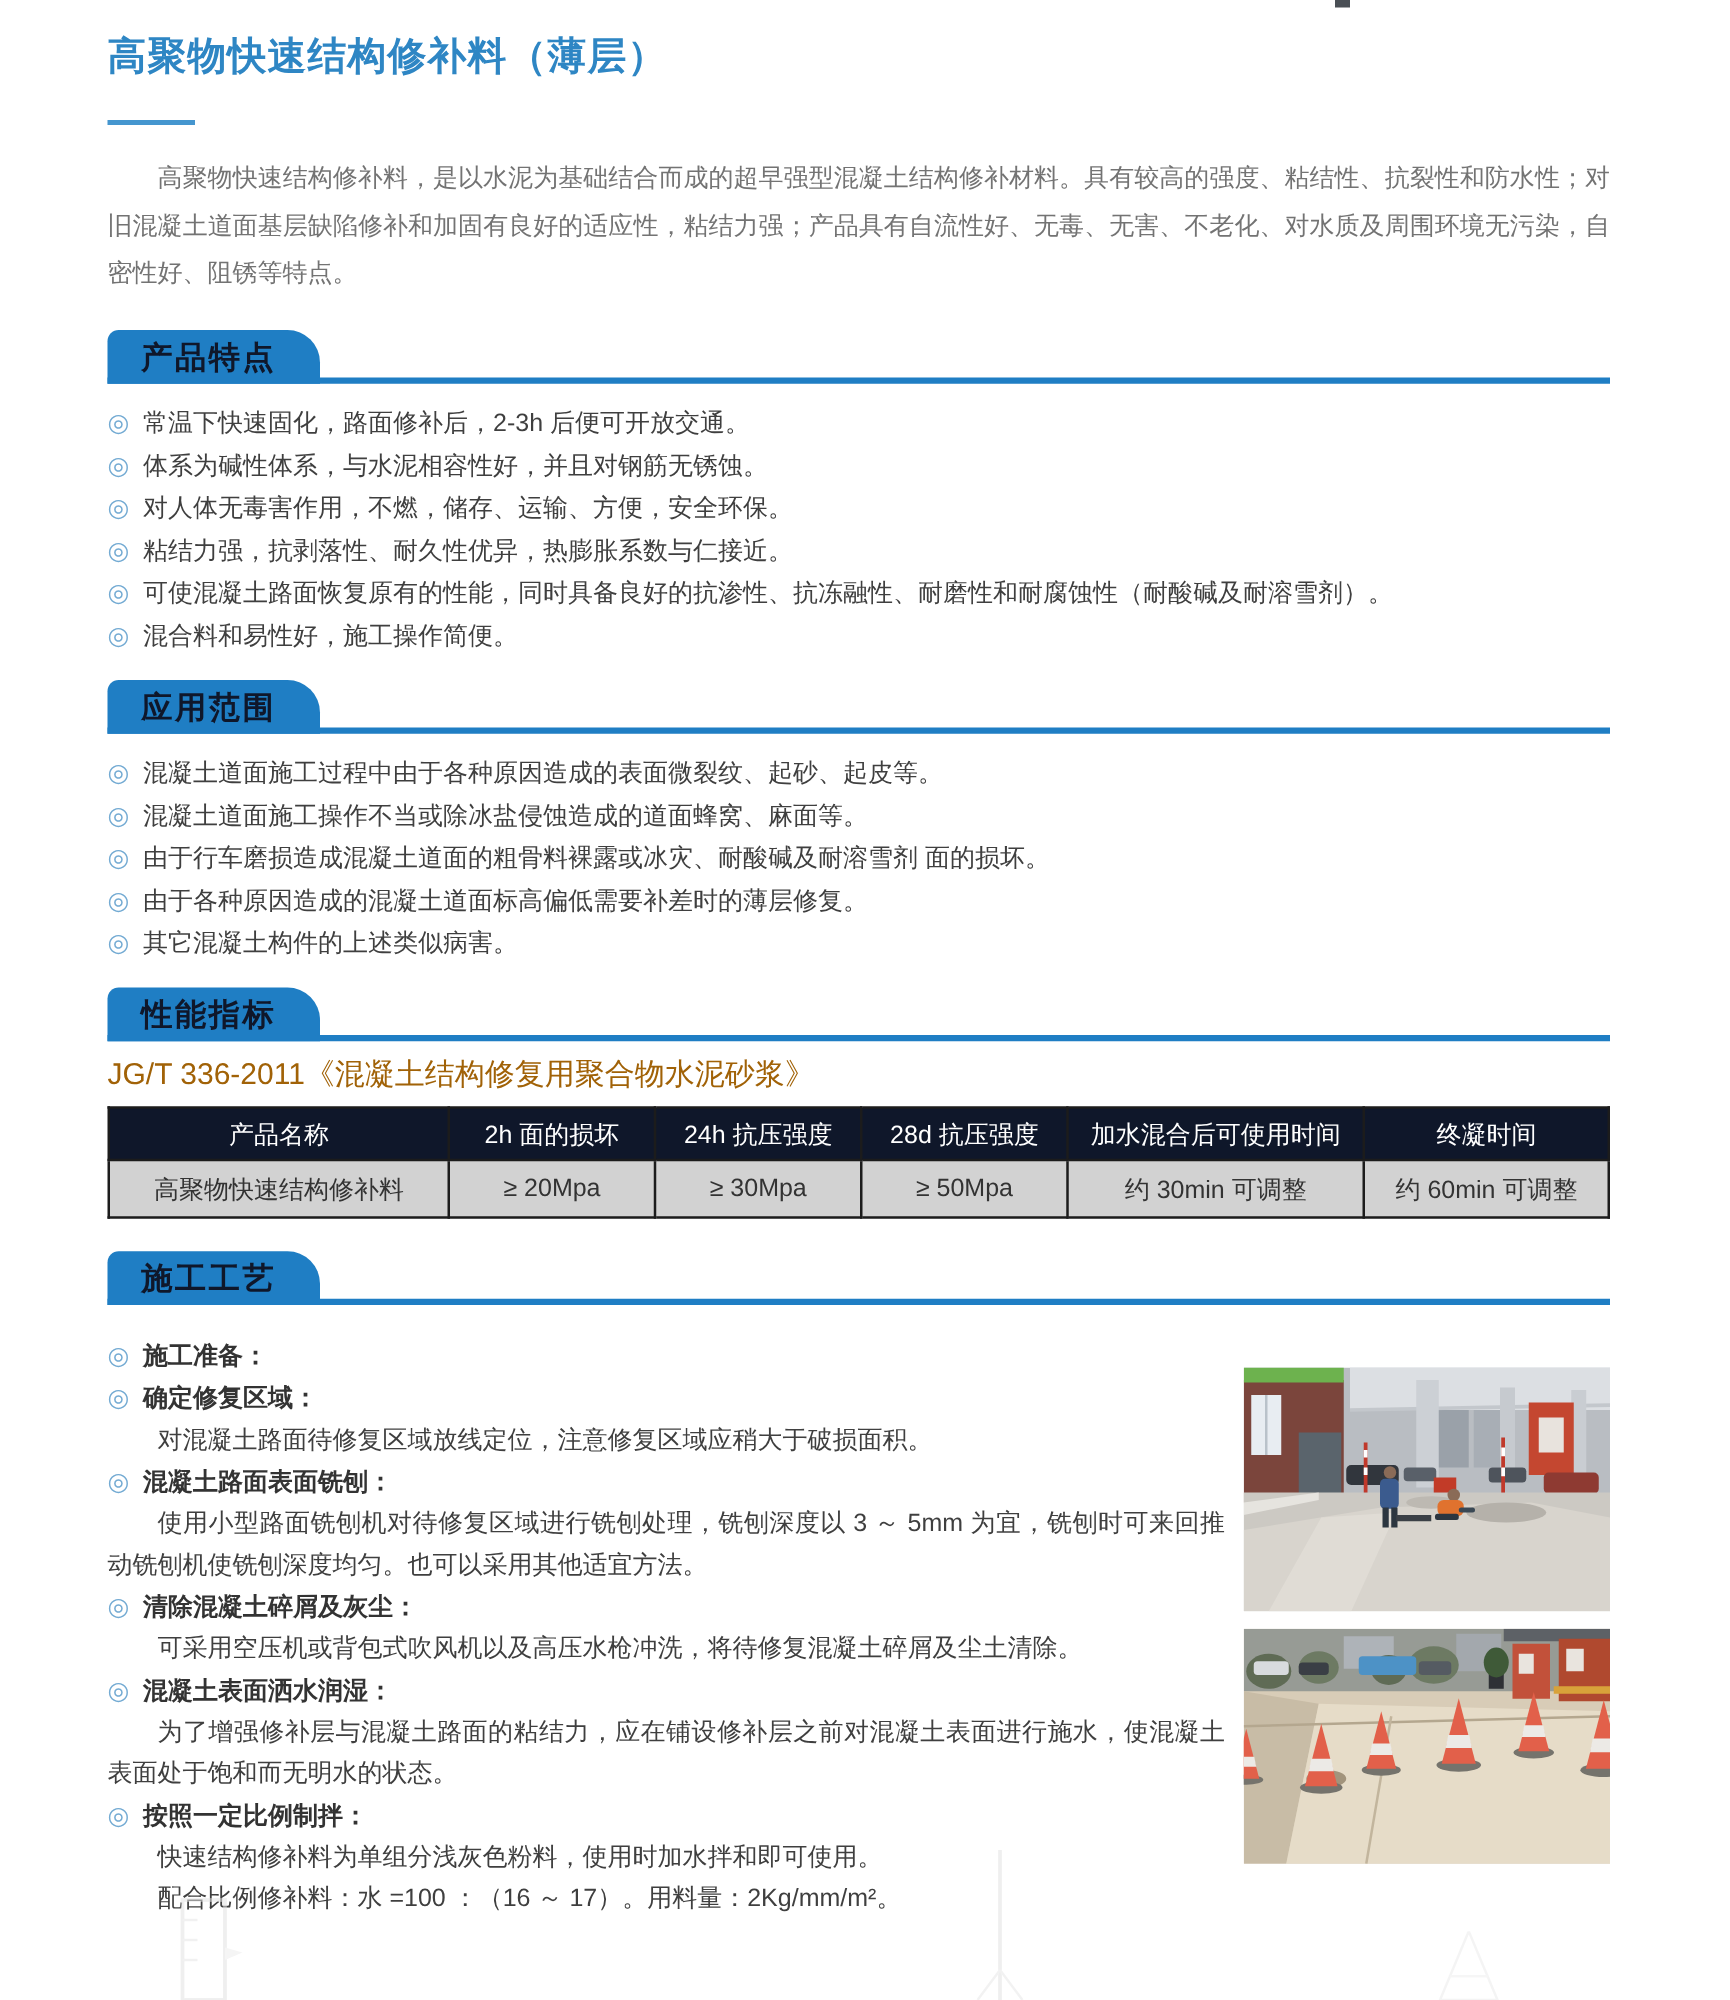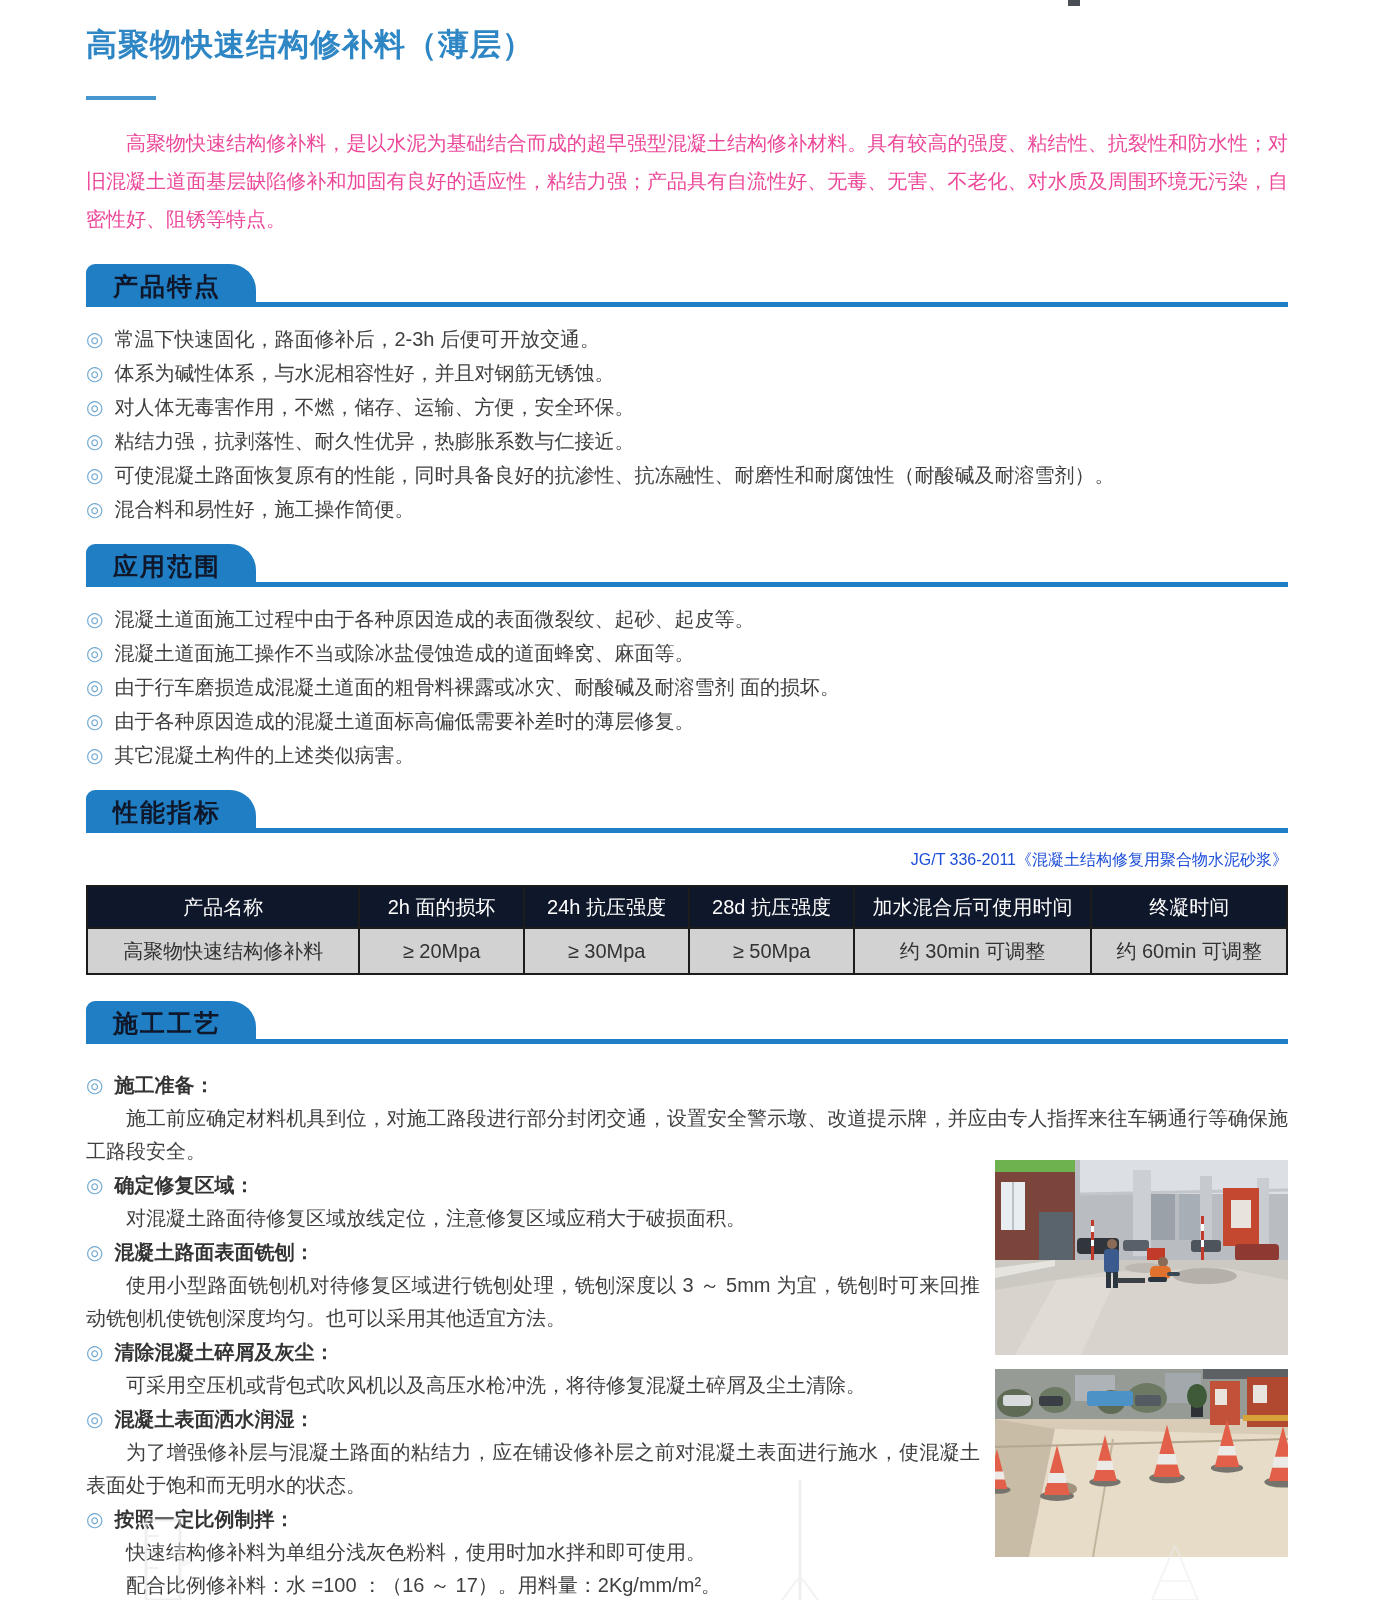--- a/index.html
+++ b/index.html
@@ -13,41 +13,41 @@
   .inner{margin:0 84px 0 86px;}
 
   .edge-artifact{position:absolute;left:1068px;top:0;width:12px;height:6px;background:#4a4f55;}
 
   h1.title{
     margin:24px 0 0 0;font-size:31px;font-weight:bold;color:#2e86c4;letter-spacing:1px;
   }
   .title-dash{width:70px;height:4px;background:#4596cf;margin-top:30px;}
 
   p.intro{
-    margin:24px 0 0 0;font-size:20px;line-height:38px;color:#ec4899;
+    margin:24px 0 0 0;font-size:20px;line-height:38px;color:#737373;
     text-align:justify;text-indent:2em;
   }
 
   
   .section-head{position:relative;height:47px;}
   .section-head .rule{position:absolute;left:0;right:0;bottom:0;height:5px;background:#1f7ec4;}
   .section-head .tab{
     position:absolute;left:0;bottom:0;width:170px;height:43px;background:#1f7ec4;
     border-radius:9px 26px 0 0;color:#0f172a;font-size:25px;font-weight:bold;
     line-height:44px;padding-left:27px;box-sizing:border-box;letter-spacing:2px;
   }
   .mt22{margin-top:22px;}
   .mt14{margin-top:14px;}
 
   ul.bullets{list-style:none;margin:15px 0 0 0;padding:0;}
   ul.bullets li{display:flex;align-items:flex-start;line-height:34px;font-size:20px;color:#3f3f3f;}
   .ring{color:#74abd3;font-size:20px;flex:0 0 auto;}
   .li-text{margin-left:11px;}
 
-  p.table-caption{margin:15px 0 0 0;text-align:right;font-size:16px;color:#1d4ed8;line-height:24px;}
+  p.table-caption{margin:15px 0 0 0;text-align:left;font-size:24px;color:#a16207;line-height:24px;}
 
   table.perf{
     width:100%;border-collapse:collapse;margin-top:13px;
     font-size:20px;table-layout:fixed;
   }
   table.perf th{
     background:#0f172a;color:#ffffff;font-weight:normal;height:40px;
     border:2px solid #1c1c1c;text-align:center;padding:0 4px;
   }
   table.perf td{
@@ -181,21 +181,20 @@
     <div class="section-head mt22">
       <div class="rule"></div>
       <div class="tab">施工工艺</div>
     </div>
 
     <div class="process-body">
       <div class="step">
         <span class="ring">◎</span>
         <span class="step-label">施工准备：</span>
       </div>
-      <p class="pbody">施工前应确定材料机具到位，对施工路段进行部分封闭交通，设置安全警示墩、改道提示牌，并应由专人指挥来往车辆通行等确保施工路段安全。</p>
 
       <aside class="photo-col">
         <figure class="photo">
           <svg viewBox="0 0 293 195" width="293" height="195" xmlns="http://www.w3.org/2000/svg">
             <rect width="293" height="195" fill="#b9bdc2"></rect>
             <rect x="150" y="18" width="30" height="62" fill="#9aa1a9"></rect>
             <rect x="184" y="26" width="24" height="54" fill="#a8aeb5"></rect>
             <rect x="85" y="0" width="208" height="34" fill="#dcdfe3"></rect>
             <line x1="85" y1="34" x2="293" y2="30" stroke="#c3c7cc" stroke-width="3"></line>
             <rect x="138" y="10" width="18" height="86" fill="#ccd0d5"></rect>

